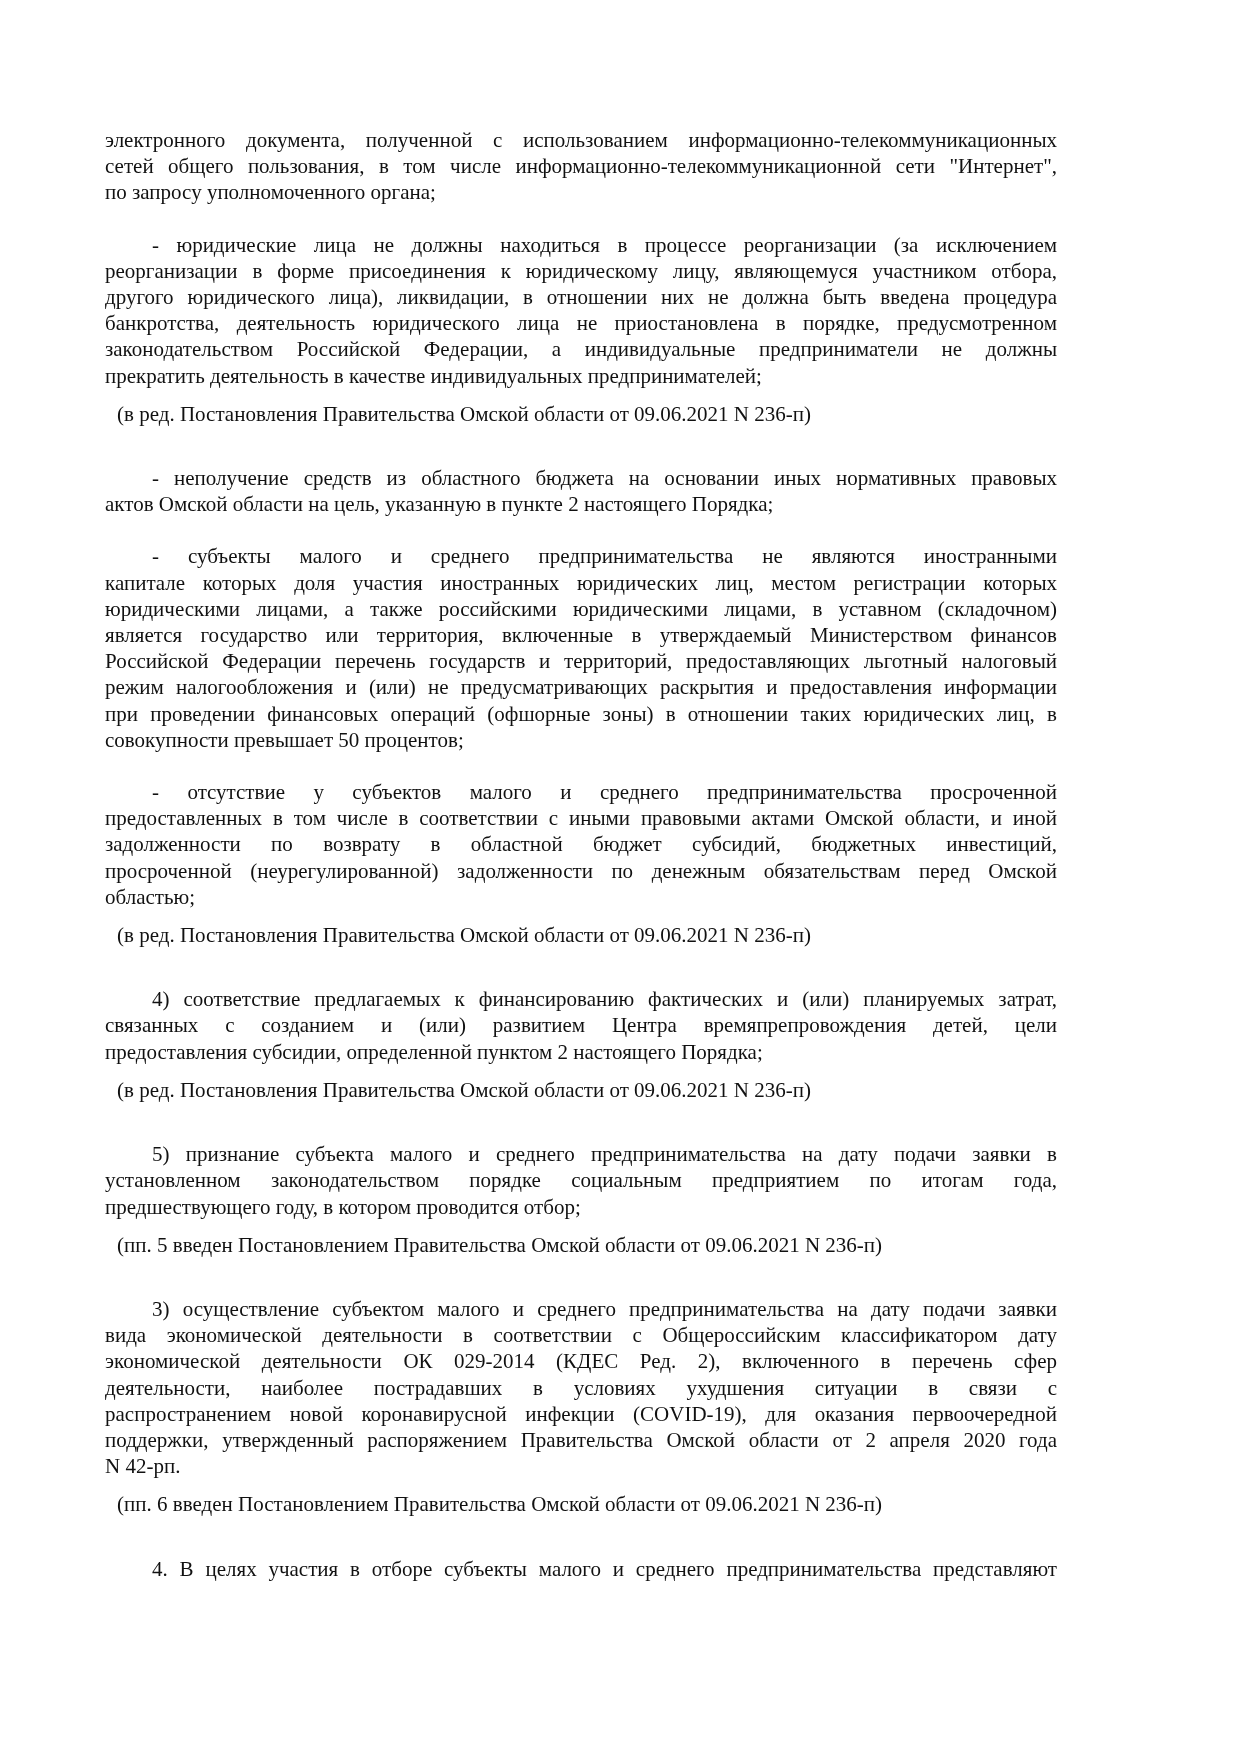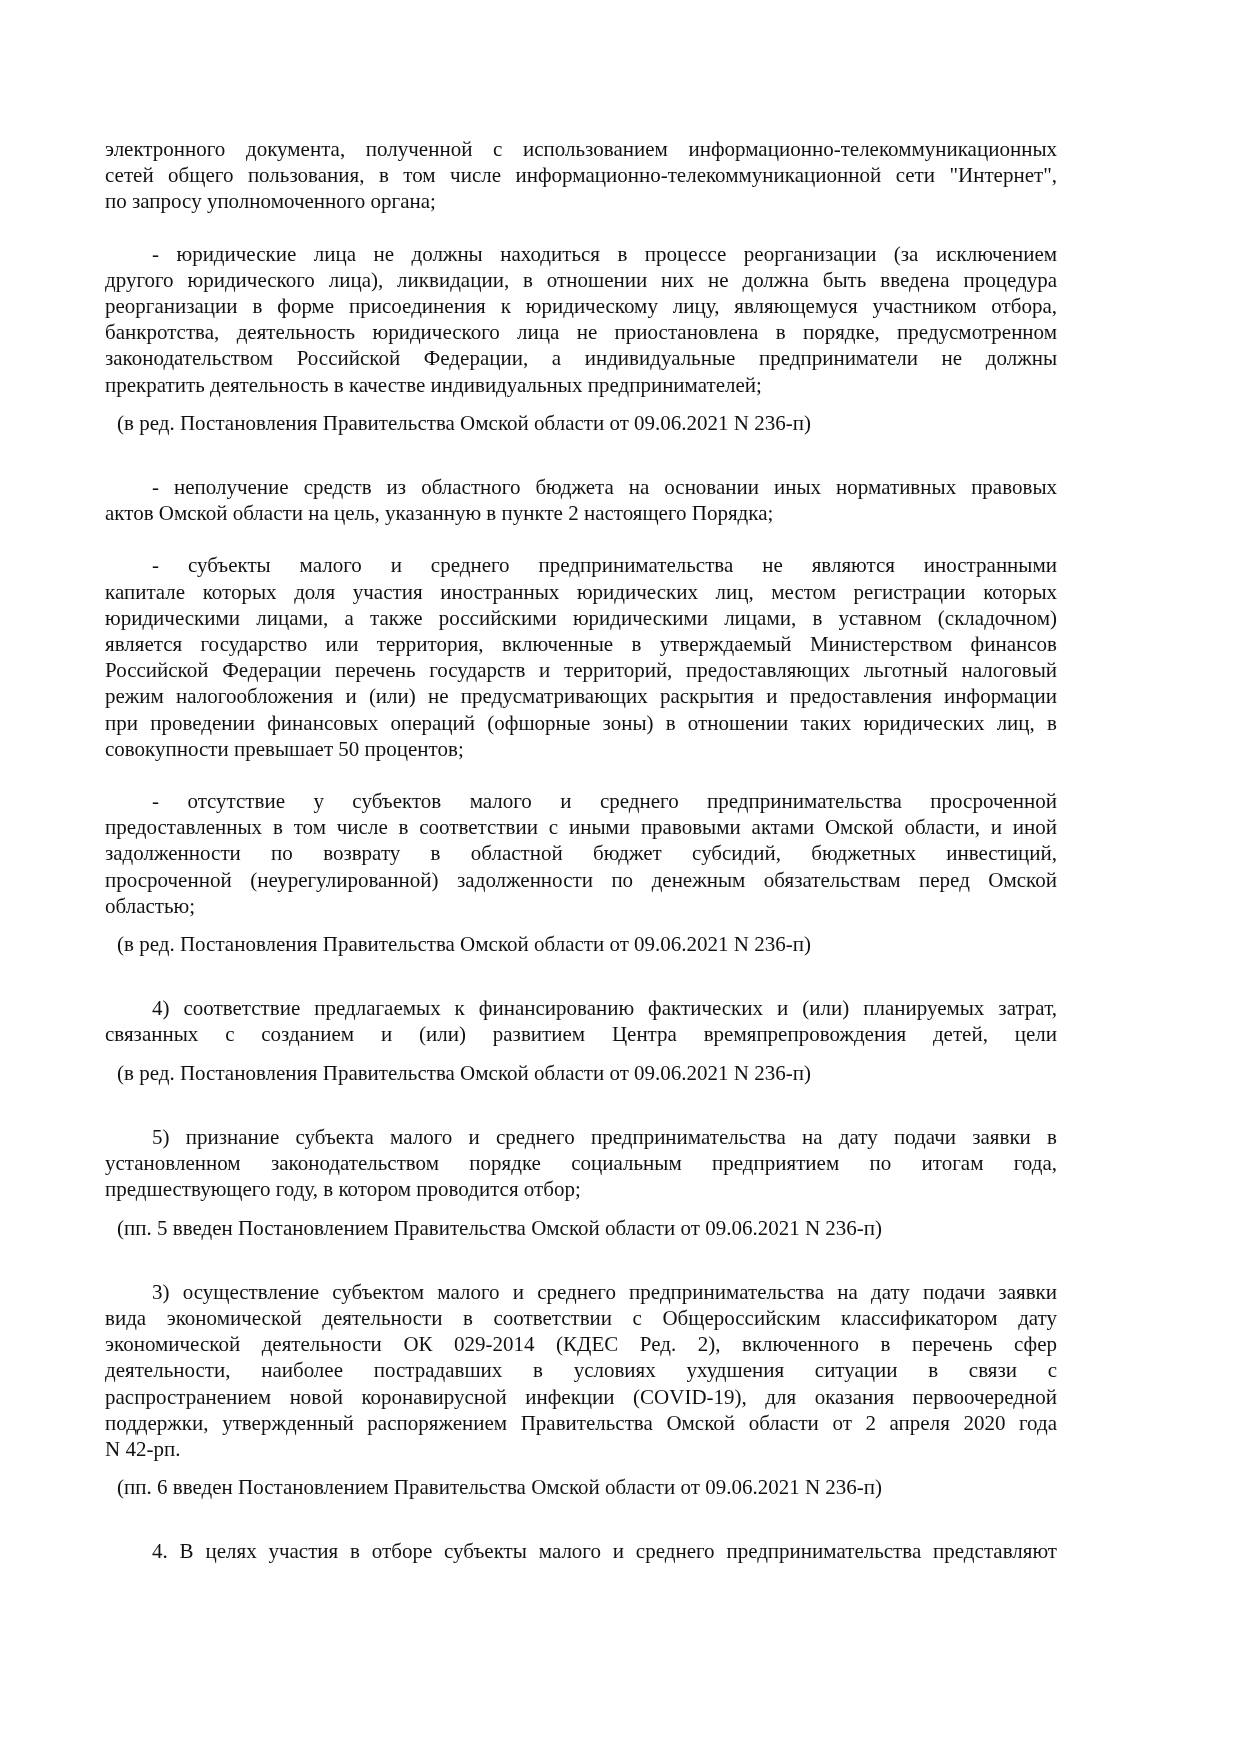--- a/index.html
+++ b/index.html
@@ -11,21 +11,21 @@
     width: 1240px;
     height: 1754px;
     position: relative;
     overflow: hidden;
     font-family: "Liberation Serif", "DejaVu Serif", serif;
     color: #111111;
   }
   .page {
     position: absolute;
     left: 105px;
-    top: 136px;
+    top: 127px;
     width: 952px;
   }
   .para {
     font-size: 21px;
     line-height: 26.2px;
     text-align: justify;
     margin: 0;
   }
   .gap {
     height: 26px;
@@ -57,22 +57,22 @@
 
   <div class="para">
     <span class="line">электронного документа, полученной с использованием информационно-телекоммуникационных</span>
     <span class="line">сетей общего пользования, в том числе информационно-телекоммуникационной сети "Интернет",</span>
     <span class="line last">по запросу уполномоченного органа;</span>
   </div>
   <div class="gap"></div>
 
   <div class="para">
     <span class="line first">- юридические лица не должны находиться в процессе реорганизации (за исключением</span>
+    <span class="line">реорганизации в форме присоединения к юридическому лицу, являющемуся участником отбора,</span>
     <span class="line">другого юридического лица), ликвидации, в отношении них не должна быть введена процедура</span>
-    <span class="line">реорганизации в форме присоединения к юридическому лицу, являющемуся участником отбора,</span>
     <span class="line">банкротства, деятельность юридического лица не приостановлена в порядке, предусмотренном</span>
     <span class="line">законодательством Российской Федерации, а индивидуальные предприниматели не должны</span>
     <span class="line last">прекратить деятельность в качестве индивидуальных предпринимателей;</span>
   </div>
   <p class="note">(в ред. Постановления Правительства Омской области от 09.06.2021 N 236-п)</p>
   <div class="gap"></div>
 
   <div class="para">
     <span class="line first">- неполучение средств из областного бюджета на основании иных нормативных правовых</span>
     <span class="line last">актов Омской области на цель, указанную в пункте 2 настоящего Порядка;</span>
@@ -97,20 +97,21 @@
     <span class="line">задолженности по возврату в областной бюджет субсидий, бюджетных инвестиций,</span>
     <span class="line">просроченной (неурегулированной) задолженности по денежным обязательствам перед Омской</span>
     <span class="line last">областью;</span>
   </div>
   <p class="note">(в ред. Постановления Правительства Омской области от 09.06.2021 N 236-п)</p>
   <div class="gap"></div>
 
   <div class="para">
     <span class="line first">4) соответствие предлагаемых к финансированию фактических и (или) планируемых затрат,</span>
     <span class="line">связанных с созданием и (или) развитием Центра времяпрепровождения детей, цели</span>
+    <span class="line last">предоставления субсидии, определенной пунктом 2 настоящего Порядка;</span>
   </div>
   <p class="note">(в ред. Постановления Правительства Омской области от 09.06.2021 N 236-п)</p>
   <div class="gap"></div>
 
   <div class="para">
     <span class="line first">5) признание субъекта малого и среднего предпринимательства на дату подачи заявки в</span>
     <span class="line">установленном законодательством порядке социальным предприятием по итогам года,</span>
     <span class="line last">предшествующего году, в котором проводится отбор;</span>
   </div>
   <p class="note">(пп. 5 введен Постановлением Правительства Омской области от 09.06.2021 N 236-п)</p>

